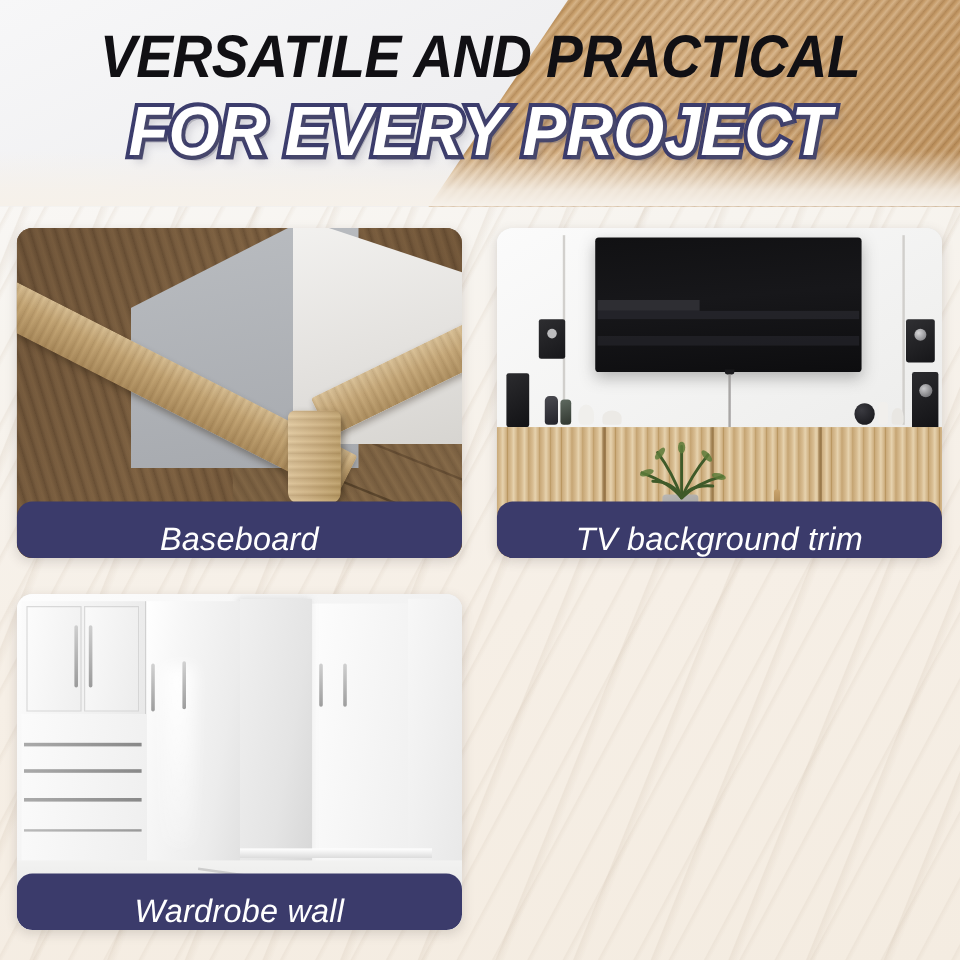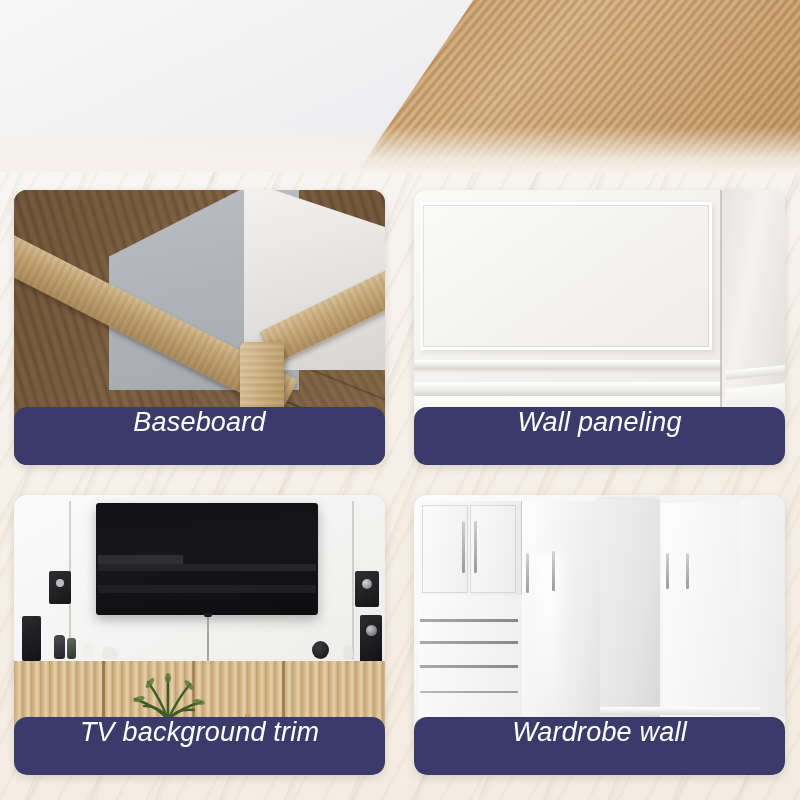--- a/index.html
+++ b/index.html
@@ -159,25 +159,25 @@
     box-shadow: 0 3px 9px rgba(90,80,70,0.18);
   }
   .card-photo {
     position: absolute;
     left: 0; top: 0; right: 0; bottom: 0;
     overflow: hidden;
   }
   .card-label {
     position: absolute;
     left: 0; right: 0; bottom: 0;
-    height: 58px;
+    height: 47px;
     background: #3b3b6b;
     border-radius: 13px;
     display: flex;
-    align-items: flex-start;
+    align-items: flex-end;
     justify-content: center;
     z-index: 4;
   }
   .card-label-text {
     color: #ffffff;
     font-size: 27px;
     font-style: italic;
     font-weight: 400;
     letter-spacing: .2px;
     white-space: nowrap;
@@ -531,20 +531,24 @@
   <div class="bg-streaks2"></div>
 
   <div class="header-photo">
     <div class="hp-wall"></div>
     <div class="hp-wood-shadow"></div>
     <div class="hp-wood-edge"></div>
     <div class="hp-wood"></div>
     <div class="hp-fade"></div>
   </div>
 
+  <div class="headline">
+    <span class="headline-line1">VERSATILE AND PRACTICAL</span>
+    <span class="headline-line2">FOR EVERY PROJECT</span>
+  </div>
 
   <div class="grid">
 
     <div class="card">
       <div class="card-photo">
         <div class="p1">
           <div class="p1-floor-left"></div>
           <div class="p1-floor-right"></div>
           <div class="p1-floor-seam"></div>
           <div class="p1-floor-seam2"></div>
@@ -553,39 +557,20 @@
           <div class="p1-skirt-left"></div>
           <div class="p1-skirt-right"></div>
           <div class="p1-corner"></div>
         </div>
       </div>
       <div class="card-label">
         <span class="card-label-text">Baseboard</span>
       </div>
     </div>
 
-    <div class="card">
-      <div class="card-photo">
-        <div class="p2">
-          <div class="p2-wall"></div>
-          <div class="p2-panel-frame"></div>
-          <div class="p2-rail p2-rail-a"></div>
-          <div class="p2-rail p2-rail-b"></div>
-          <div class="p2-skirting"></div>
-          <div class="p2-right-wall"></div>
-          <div class="p2-right-rail"></div>
-          <div class="p2-right-skirt"></div>
-          <div class="p2-corner-line"></div>
-          <div class="p2-floor"></div>
-        </div>
-      </div>
-      <div class="card-label">
-        <span class="card-label-text">Wall paneling</span>
-      </div>
-    </div>
 
     <div class="card">
       <div class="card-photo">
         <div class="p3">
           <div class="p3-wall"></div>
           <div class="p3-vline-l"></div>
           <div class="p3-vline-r"></div>
           <div class="p3-tv"></div>
           <div class="p3-tv-band1"></div>
           <div class="p3-tv-band2"></div>

